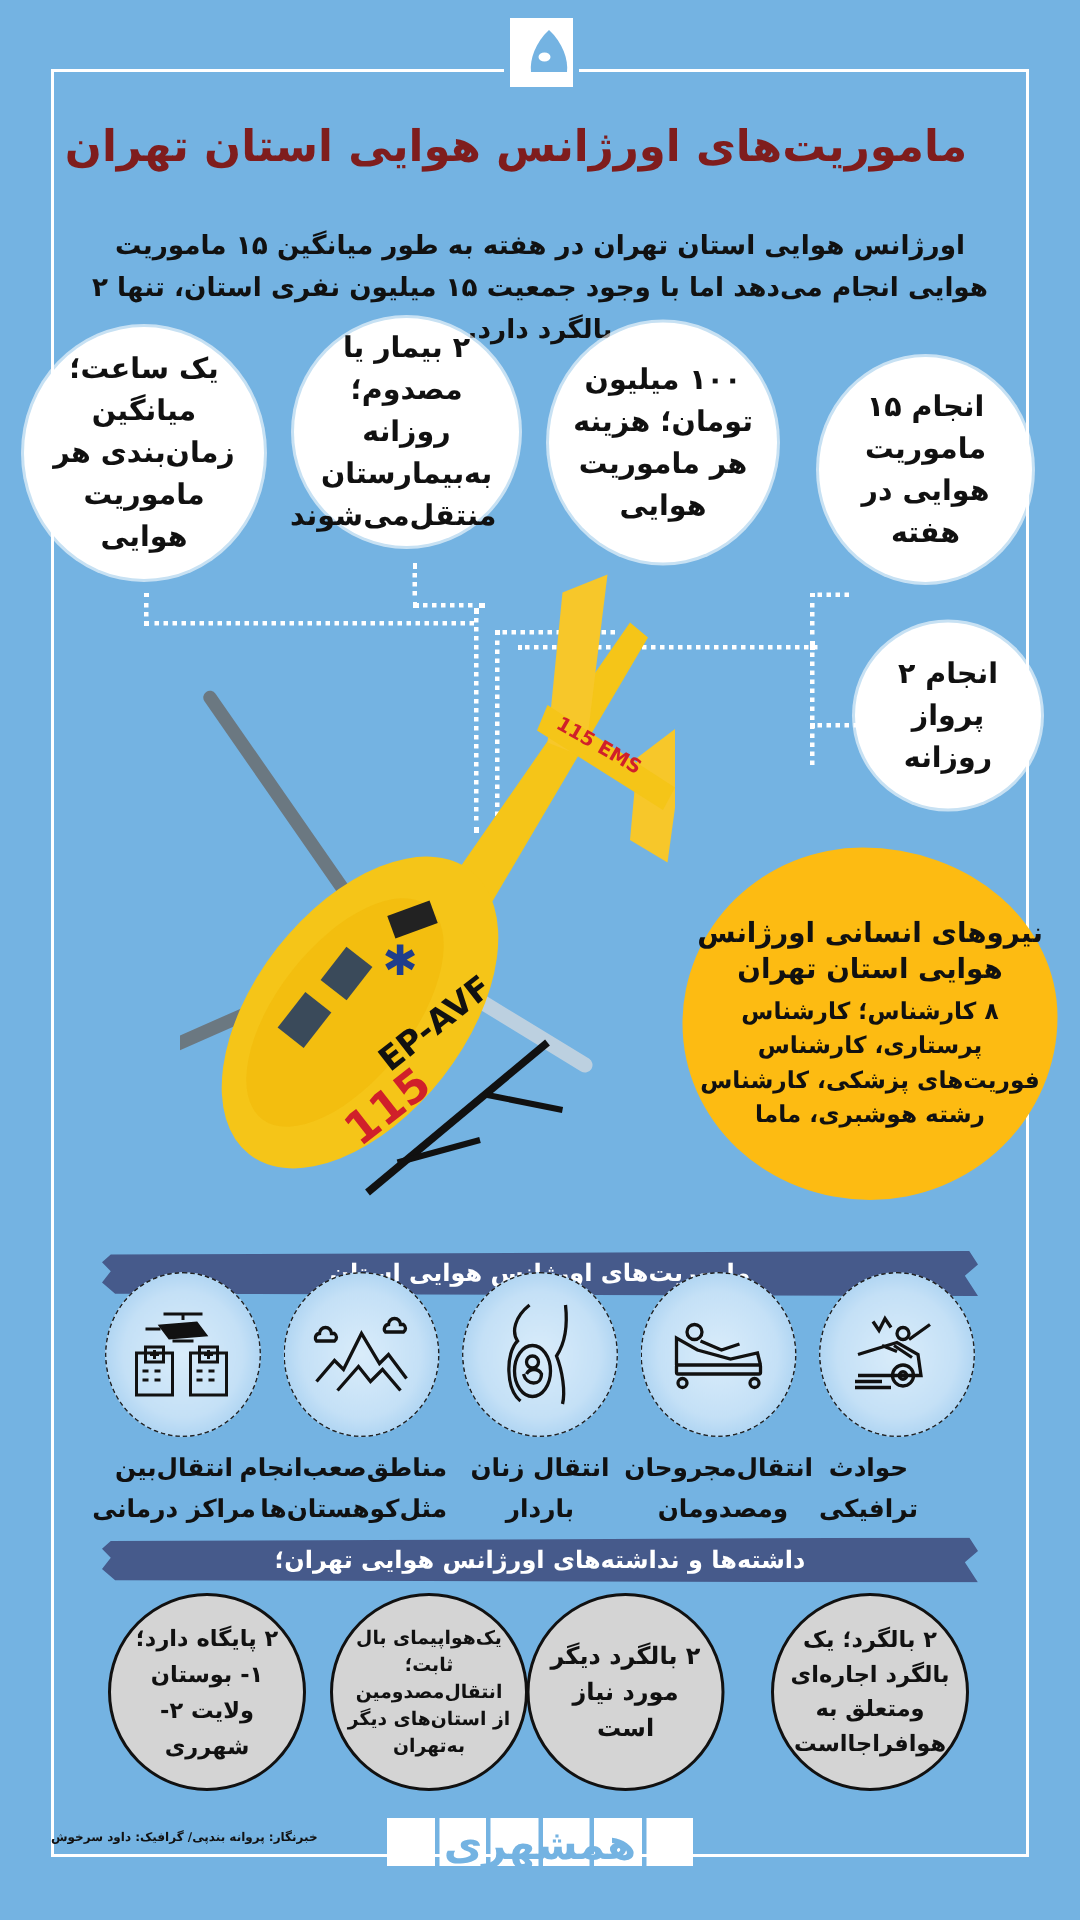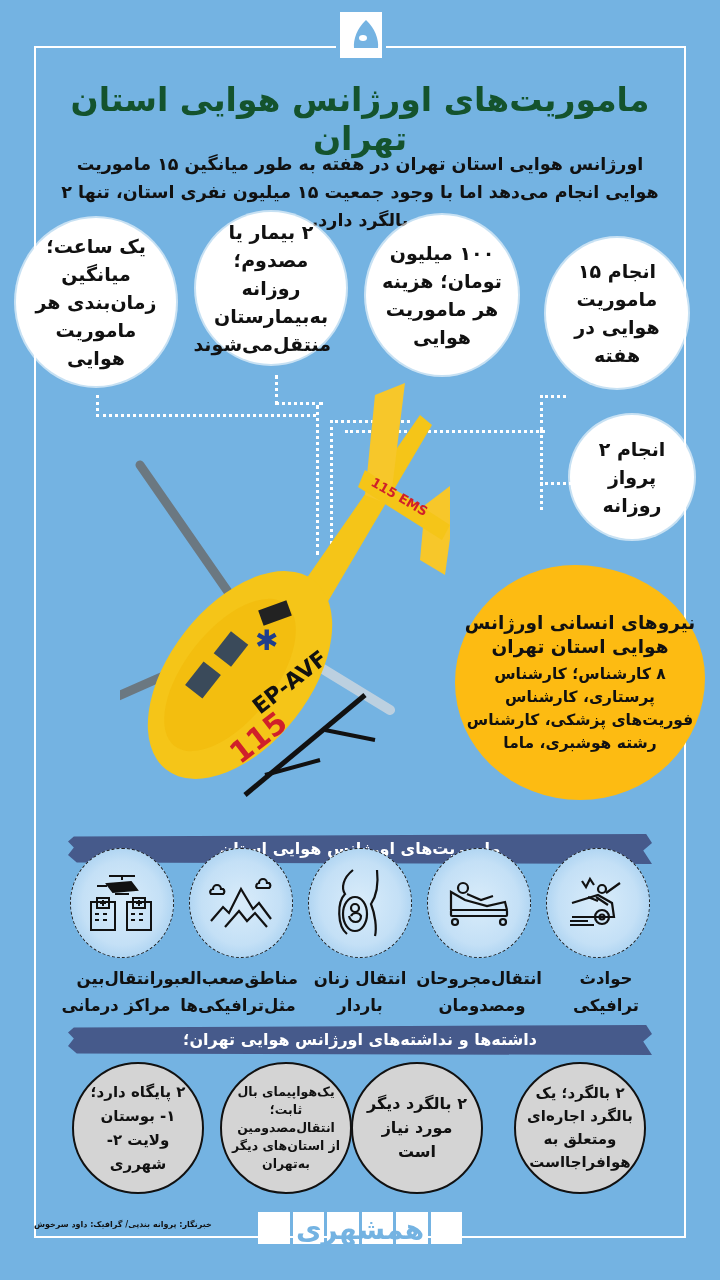--- a/index.html
+++ b/index.html
@@ -20,23 +20,23 @@
     position: absolute; left: 336px; top: 6px; width: 50px; height: 58px;
     background: #74b3e2;
     display: flex; align-items: center; justify-content: center;
   }
   .logo-top .box {
     width: 42px; height: 46px; background: #fff; position: relative;
     border-left: 5px double #fff;
   }
   .logo-top svg { position: absolute; left: 6px; top: 6px; }
   .title {
-    position: absolute; left: 40px; width: 640px; top: 80px;
-    text-align: center; color: #14532d; font-weight: bold;
-    font-size: 33px; direction: rtl; letter-spacing: -0.5px;
+    position: absolute; left: 24px; width: 640px; top: 80px;
+    text-align: center; color: #7f1d1d; font-weight: bold;
+    font-size: 29px; direction: rtl; letter-spacing: -0.5px;
   }
   .intro {
     position: absolute; left: 60px; width: 600px; top: 150px;
     text-align: center; font-size: 17.5px; font-weight: bold; direction: rtl;
     line-height: 28px; color: #111;
   }
   .bubble {
     position: absolute; background: #fff; border-radius: 50%;
     display: flex; align-items: center; justify-content: center;
     text-align: center; direction: rtl; font-weight: bold;
@@ -235,24 +235,24 @@
         <path d="M16 28 L16 34 M13 31 L19 31"></path>
         <rect x="40" y="30" width="24" height="28"></rect>
           <rect x="46" y="26" width="12" height="10"></rect>
         <path d="M52 28 L52 34 M49 31 L55 31"></path>
         <path d="M8 42 h4 M16 42 h4 M44 42 h4 M52 42 h4 M8 48 h4 M16 48 h4 M44 48 h4 M52 48 h4"></path>
       </svg>
     </div>
   </div>
 </div>
 
-<div class="m-label" style="left:546px;">حوادث ترافیکی</div>
+<div class="m-label" style="left:519px;">حوادث ترافیکی</div>
 <div class="m-label" style="left:422px;">انتقال‌مجروحان ومصدومان</div>
 <div class="m-label" style="left:300px;">انتقال زنان باردار</div>
-<div class="m-label" style="left:178px;">مناطق‌صعب‌العبور مثل‌ترافیکی‌ها</div>
+<div class="m-label" style="left:178px;">مناطق‌صعب‌انجام مثل‌کوهستان‌ها</div>
 <div class="m-label" style="left:56px;">انتقال‌بین مراکز درمانی</div>
 
 <div class="banner" style="top:1025px;">
   <span>داشته‌ها و نداشته‌های اورژانس هوایی تهران؛</span>
 </div>
 
 <div class="grey" style="left:514px;font-size:15px;line-height:23px;">
   <span>۲ بالگرد؛ یک بالگرد اجاره‌ای ومتعلق به هوافراجااست</span>
 </div>
 <div class="grey" style="left:351px;font-size:16px;line-height:24px;">

